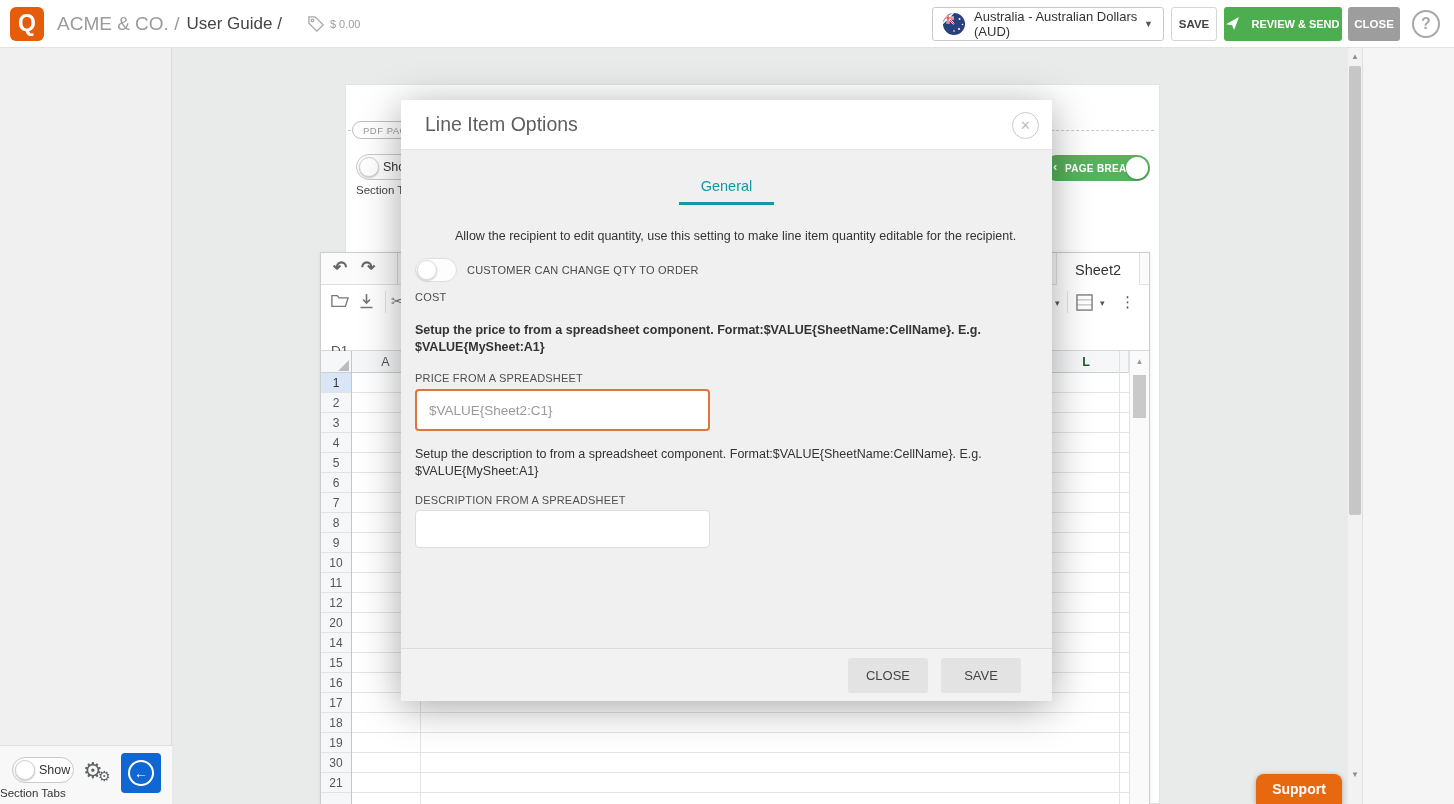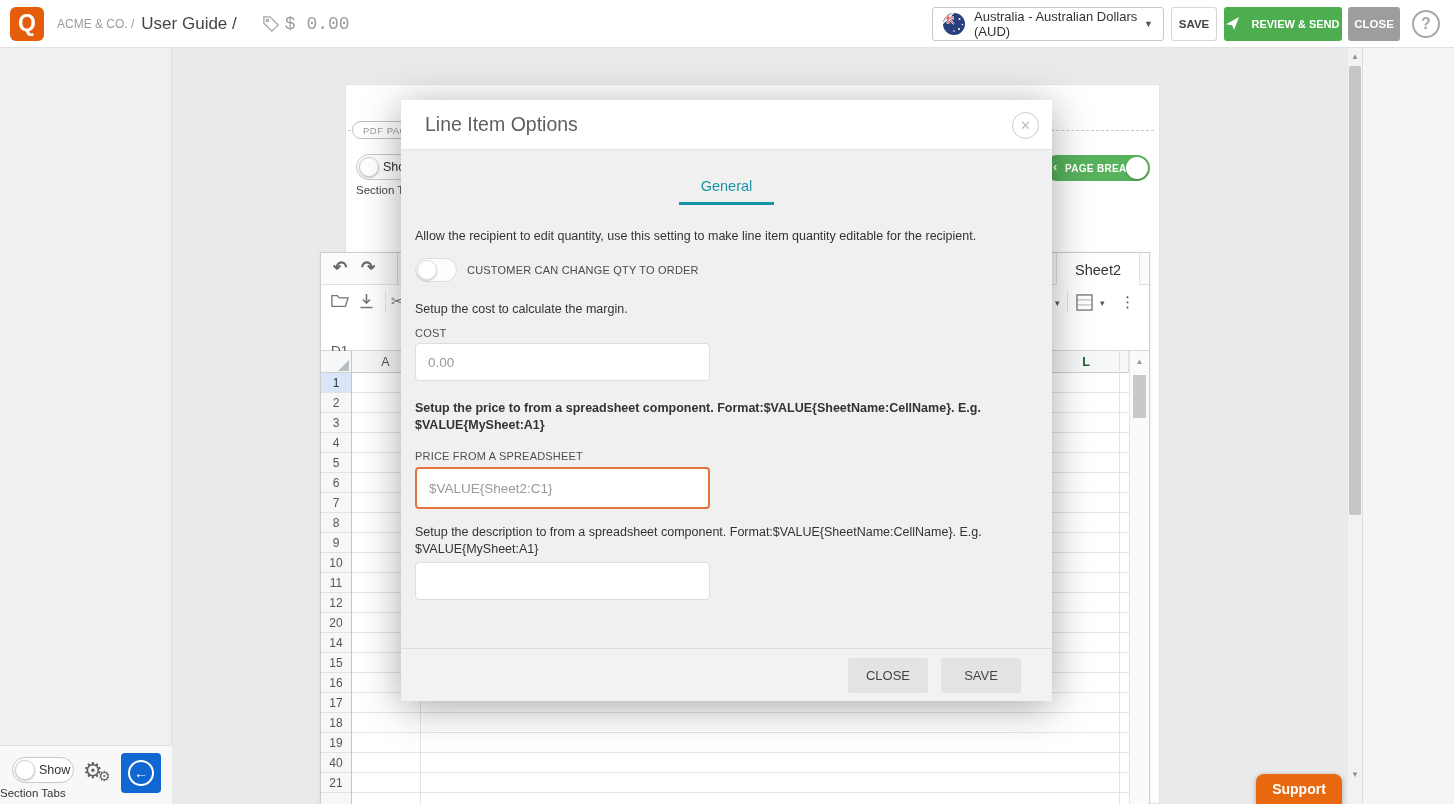--- a/index.html
+++ b/index.html
@@ -5,23 +5,23 @@
   * { margin:0; padding:0; box-sizing:border-box; }
   html,body { width:1454px; height:804px; overflow:hidden; }
   body { font-family:"Liberation Sans", sans-serif; background:#e9eaea; }
   .app { position:relative; width:1454px; height:804px; }
 
   
   .topbar { position:absolute; left:0; top:0; width:1454px; height:48px; background:#fff;
             border-bottom:1px solid #e2e2e2; display:flex; align-items:center; z-index:6; }
   .logo { width:34px; height:34px; margin-left:10px; background:#e55c0a; border-radius:6px;
           color:#fff; font-weight:bold; font-size:23px; display:flex; align-items:center; justify-content:center; }
-  .crumb-co { margin-left:13px; font-size:12px; color:#9b9b9b; }
+  .crumb-co { margin-left:13px; font-size:19px; color:#9b9b9b; }
   .crumb-doc { margin-left:7px; font-size:17px; color:#454545; }
-  .pricetag { margin-left:26px; display:flex; align-items:center; gap:6px; color:#9c9c9c; font-size:18px;font-family:Liberation Mono, monospace; }
+  .pricetag { margin-left:26px; display:flex; align-items:center; gap:6px; color:#9c9c9c; font-size:11px; }
   .tb-right { margin-left:auto; display:flex; align-items:center; margin-right:14px; }
   .currency { width:232px; height:34px; border:1px solid #c9c9c9; border-radius:3px; background:#fff;
               display:flex; align-items:center; padding:0 10px; cursor:pointer; }
   .currency .lbl { font-size:13px; color:#333; margin-left:9px; }
   .caret { margin-left:auto; font-size:9px; color:#555; }
   .btn-save { margin-left:7px; width:46px; height:34px; background:#fff; border:1px solid #d5d5d5; border-radius:3px;
               font-size:11.5px; font-weight:bold; color:#444; }
   .btn-review { margin-left:7px; width:118px; height:34px; background:#4cae4f; border:none; border-radius:3px;
                 color:#fff; font-size:11px; font-weight:bold; display:flex; align-items:center; justify-content:center; gap:12px; }
   .btn-closetop { margin-left:6px; width:52px; height:34px; background:#9d9d9d; border:none; border-radius:3px;
@@ -147,21 +147,21 @@
   .m-head { position:absolute; left:0; top:0; width:651px; height:50px; background:#fff; border-bottom:1px solid #e5e5e5;
             border-radius:2px 2px 0 0; }
   .m-title { position:absolute; left:24px; top:13px; font-size:19.5px; color:#5f5f5f; }
   .m-close { position:absolute; right:13px; top:12px; width:27px; height:27px; border:1.5px solid #c9c9c9; border-radius:50%;
              color:#bdbdbd; font-size:13px; display:flex; align-items:center; justify-content:center; cursor:pointer; background:#fff; }
   .m-body { position:absolute; left:0; top:50px; width:651px; height:498px; background:#f0f0f0; padding:0 14px; }
   .m-tabwrap { text-align:center; padding-top:27px; }
   .m-tab { display:inline-block; color:#1795a6; font-size:14.5px; padding:0 22px 8px; border-bottom:3px solid #1795a6; cursor:pointer; }
   .m-p { font-size:12.5px; color:#333; line-height:17px; }
   .nowrap { white-space:nowrap; overflow:hidden; }
-  .m-p1 { margin-top:23px; } .m-p2 { margin-top:19px; } .m-p3 { margin-top:19px;font-weight:bold; } .m-p4 { margin-top:15px; }
+  .m-p1 { margin-top:23px;margin-left:40px; } .m-p2 { margin-top:19px; } .m-p3 { margin-top:19px;font-weight:bold; } .m-p4 { margin-top:15px; }
   .m-togglerow { margin-top:13px; display:flex; align-items:center; }
   .m-toggle { position:relative; width:42px; height:24px; background:#fdfdfd; border:1px solid #ddd; border-radius:12px; cursor:pointer; }
   .m-toggle .knob { position:absolute; left:1px; top:1px; width:20px; height:20px; background:#fff; border:1px solid #ddd;
                     border-radius:50%; box-shadow:0 1px 2px rgba(0,0,0,.2); }
   .m-togglelabel { margin-left:10px; font-size:11px; color:#4a4a4a; letter-spacing:.2px; }
   .m-lab { font-size:11px; color:#4f4f4f; letter-spacing:.2px; }
   .m-labc { margin-top:9px; } .m-labp { margin-top:16px; } .m-labd { margin-top:14px; }
   .m-input { display:block; width:295px; height:38px; border:1px solid #ddd; border-radius:4px; background:#fff;
              font-size:13.5px; color:#999; padding:0 12px; outline:none; font-family:"Liberation Sans",sans-serif; }
   .m-input::placeholder { color:#999; }
@@ -250,21 +250,21 @@
         <div class="ss-rowhead">10</div>
         <div class="ss-rowhead">11</div>
         <div class="ss-rowhead">12</div>
         <div class="ss-rowhead">20</div>
         <div class="ss-rowhead">14</div>
         <div class="ss-rowhead">15</div>
         <div class="ss-rowhead">16</div>
         <div class="ss-rowhead">17</div>
         <div class="ss-rowhead">18</div>
         <div class="ss-rowhead">19</div>
-        <div class="ss-rowhead">40</div>
+        <div class="ss-rowhead">30</div>
         <div class="ss-rowhead">21</div>
       </div>
     <div class="ss-cells"></div>
     <div class="ss-vlineA"></div>
     <div class="ss-vlineL"></div>
     <div class="ss-vscroll">
       <div class="up">▲</div>
       <div class="thumb2"></div>
     </div>
   </div>
@@ -447,27 +447,26 @@
       <div class="m-tabwrap">
         <span class="m-tab">General</span>
       </div>
       <p class="m-p m-p1 nowrap">Allow the recipient to edit quantity, use this setting to make line item quantity editable for the recipient.</p>
       <div class="m-togglerow">
         <div class="m-toggle">
           <div class="knob"></div>
         </div>
         <span class="m-togglelabel">CUSTOMER CAN CHANGE QTY TO ORDER</span>
       </div>
-      <p class="m-p m-p2">Setup the cost to calculate the margin.</p>
       <div class="m-lab m-labc">COST</div>
-      <input class="m-input m-inc" placeholder="0.00" style="">
       <p class="m-p m-p3">Setup the price to from a spreadsheet component. Format:$VALUE{SheetName:CellName}. E.g. $VALUE{MySheet:A1}</p>
       <div class="m-lab m-labp">PRICE FROM A SPREADSHEET</div>
       <input class="m-input m-inp" value="$VALUE{Sheet2:C1}" style="">
       <p class="m-p m-p4">Setup the description to from a spreadsheet component. Format:$VALUE{SheetName:CellName}. E.g. $VALUE{MySheet:A1}</p>
+      <div class="m-lab m-labd">DESCRIPTION FROM A SPREADSHEET</div>
       <input class="m-input m-ind" style="">
     </div>
     <div class="m-foot">
       <button class="m-btn">CLOSE</button>
       <button class="m-btn">SAVE</button>
     </div>
   </div>
 
 </div>
 

